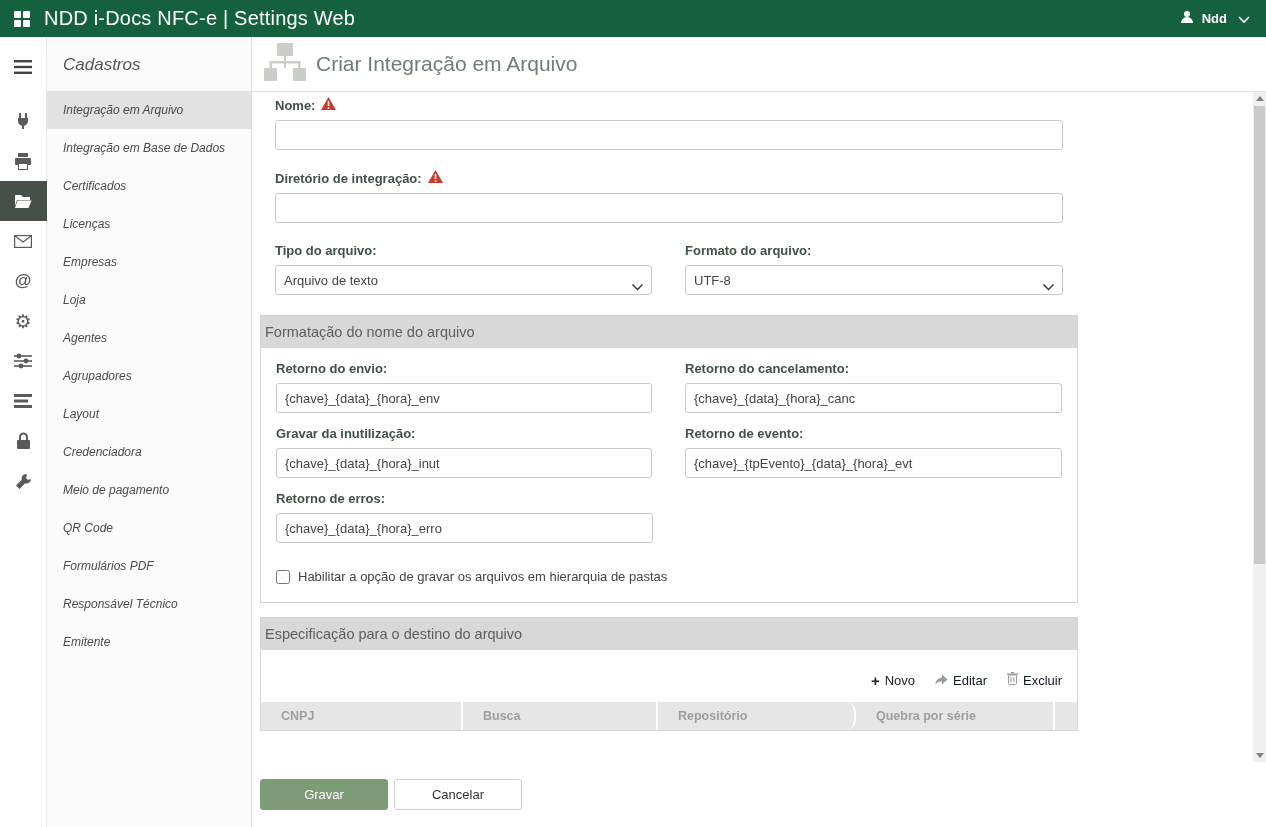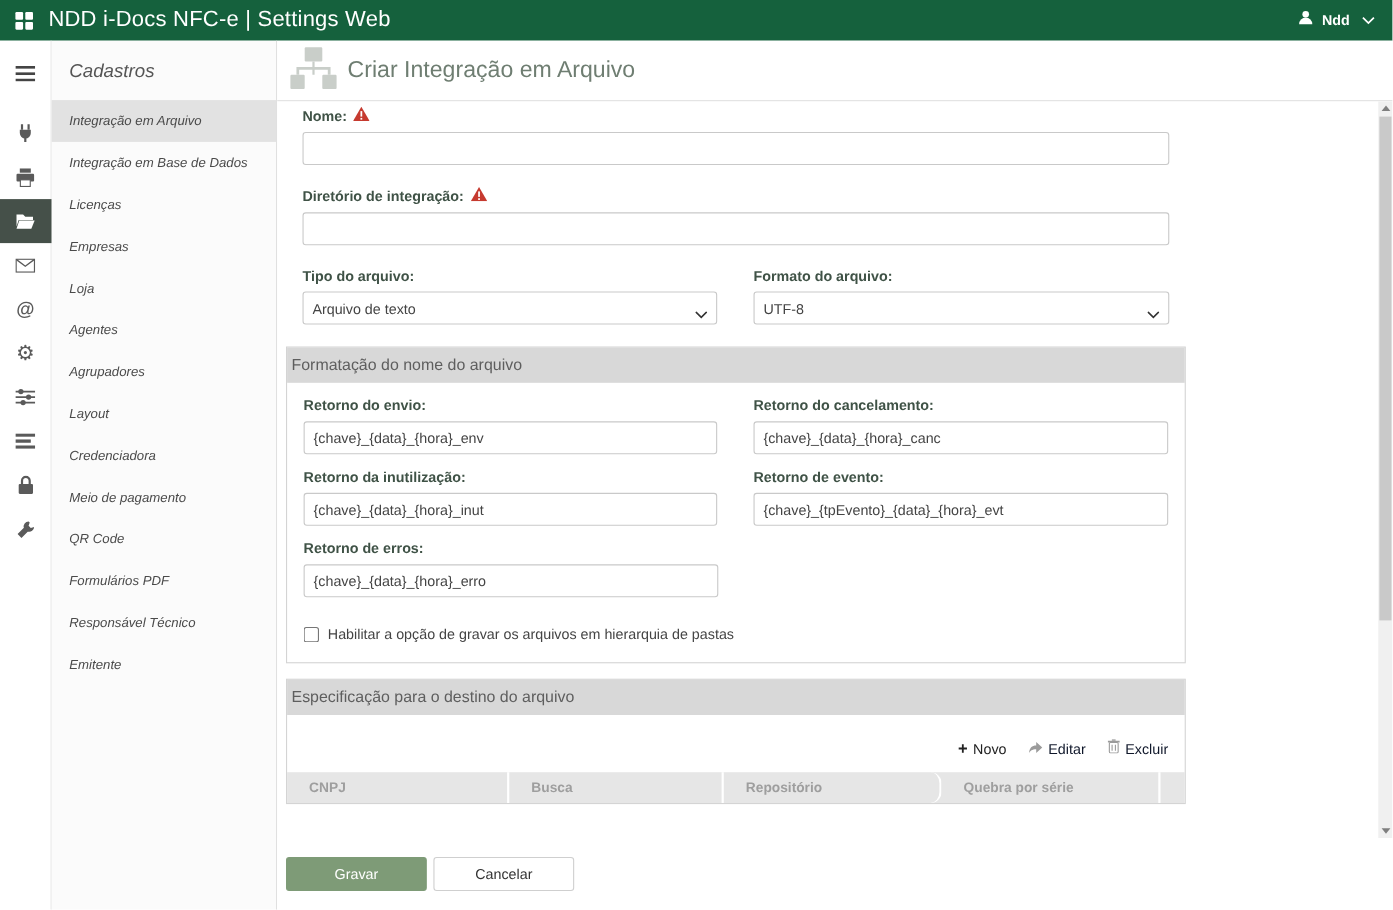--- a/index.html
+++ b/index.html
@@ -228,20 +228,21 @@
       <svg width="17" height="17" viewBox="0 0 17 17">
           <path d="M11 1a4.5 4.5 0 0 0-4.3 5.8L1 12.5 4.5 16l5.7-5.7A4.5 4.5 0 0 0 16 6l-3 1-2-2 1-3z" fill="currentColor"></path>
         </svg>
     </div>
   </nav>
 
   <nav class="sidebar">
     <div class="sidebar-header">Cadastros</div>
     <div class="sidebar-item active"><span>Integração em Arquivo</span></div>
     <div class="sidebar-item"><span>Integração em Base de Dados</span></div>
+    <div class="sidebar-item"><span>Certificados</span></div>
     <div class="sidebar-item"><span>Licenças</span></div>
     <div class="sidebar-item"><span>Empresas</span></div>
     <div class="sidebar-item"><span>Loja</span></div>
     <div class="sidebar-item"><span>Agentes</span></div>
     <div class="sidebar-item"><span>Agrupadores</span></div>
     <div class="sidebar-item"><span>Layout</span></div>
     <div class="sidebar-item"><span>Credenciadora</span></div>
     <div class="sidebar-item"><span>Meio de pagamento</span></div>
     <div class="sidebar-item"><span>QR Code</span></div>
     <div class="sidebar-item"><span>Formulários PDF</span></div>
@@ -339,21 +340,21 @@
             <div class="col-r">
               <div class="fld-label">
                   <span>Retorno do cancelamento:</span>
                 </div>
               <input class="txt-input" type="text" value="{chave}_{data}_{hora}_canc" style="">
             </div>
           </div>
           <div class="two-col">
             <div class="col-l">
               <div class="fld-label">
-                  <span>Retorno da inutilização:</span>
+                  <span>Gravar da inutilização:</span>
                 </div>
               <input class="txt-input" type="text" value="{chave}_{data}_{hora}_inut" style="">
             </div>
             <div class="col-r">
               <div class="fld-label">
                   <span>Retorno de evento:</span>
                 </div>
               <input class="txt-input" type="text" value="{chave}_{tpEvento}_{data}_{hora}_evt" style="">
             </div>
           </div>

